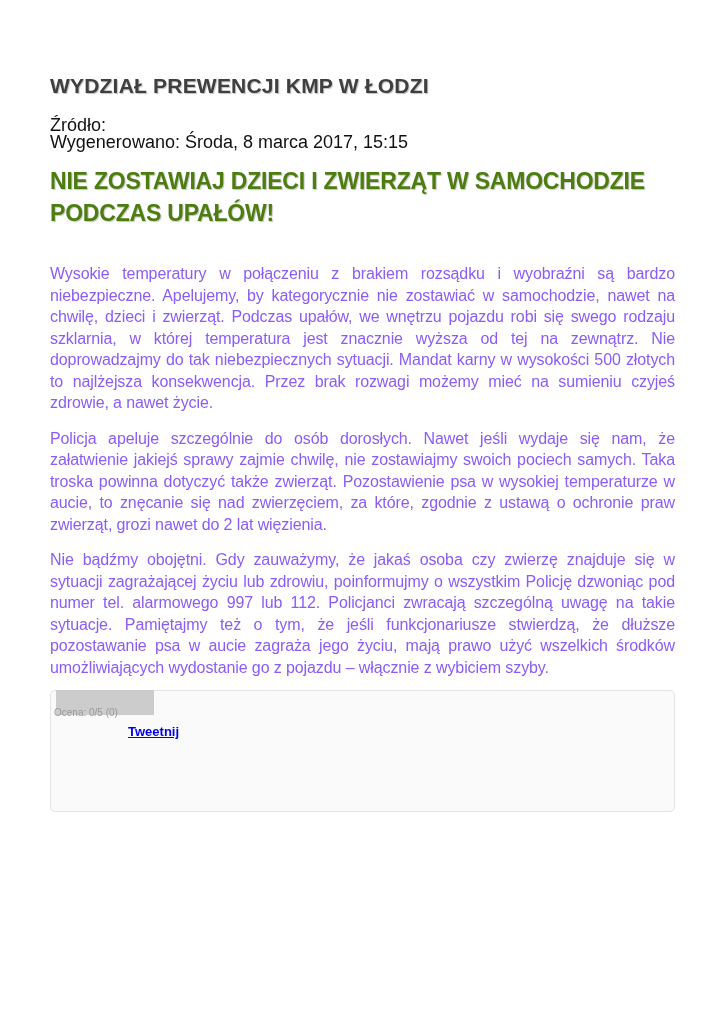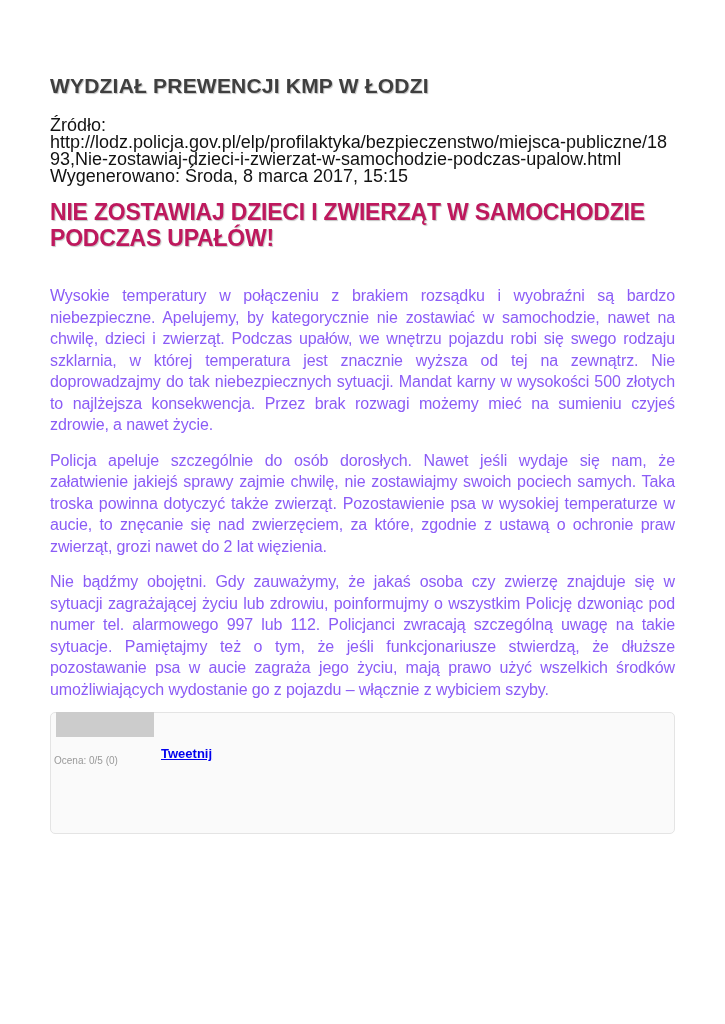--- a/index.html
+++ b/index.html
@@ -29,24 +29,24 @@
     margin-top: 18px;
     font-size: 18px;
     line-height: 17px;
     color: #111111;
   }
   .meta .url { word-break: break-all; }
 
   .article-title {
     margin: 14px 0 0 0;
     font-size: 23px;
-    line-height: 26px;
+    line-height: 32px;
     font-weight: 700;
     letter-spacing: -0.2px;
-    color: #be185d;
+    color: #4d7c0f;
     text-shadow: 1px 1px 1px #c4c4c4;
   }
 
   .body-paragraph {
     margin: 14px 0 0 0;
     font-size: 16px;
     line-height: 21.5px;
     letter-spacing: -0.1px;
     text-align: justify;
     color: #8b5cf6;
@@ -65,46 +65,45 @@
     position: absolute;
     left: 5px;
     top: -1px;
     width: 98px;
     height: 25px;
     background: #cccccc;
   }
   .rating-label {
     position: absolute;
     left: 3px;
-    top: 42px;
+    top: 16px;
     font-size: 10px;
     color: #999999;
   }
   .tweet-link {
     position: absolute;
-    left: 110px;
+    left: 77px;
     top: 33px;
     font-size: 13px;
     font-weight: 700;
     color: #0000ee;
     text-decoration: underline;
     cursor: pointer;
   }
 </style>
 </head>
 <body>
 
 <div class="page">
   <div class="content">
 
     <h2 class="site-title">WYDZIAŁ PREWENCJI KMP W ŁODZI</h2>
 
     <div class="meta">
       <div>Źródło:</div>
-      <div class="url">http://lodz.policja.gov.pl/elp/profilaktyka/bezpieczenstwo/miejsca-publiczne/1893,Nie-zostawiaj-dzieci-i-zwierzat-w-samochodzie-podczas-upalow.html</div>
       <div>Wygenerowano: Środa, 8 marca 2017, 15:15</div>
     </div>
 
     <h1 class="article-title">NIE ZOSTAWIAJ DZIECI I ZWIERZĄT W SAMOCHODZIE PODCZAS UPAŁÓW!</h1>
 
     <p class="body-paragraph first">Wysokie temperatury w połączeniu z brakiem rozsądku i wyobraźni są bardzo niebezpieczne. Apelujemy, by kategorycznie nie zostawiać w samochodzie, nawet na chwilę, dzieci i zwierząt. Podczas upałów, we wnętrzu pojazdu robi się swego rodzaju szklarnia, w której temperatura jest znacznie wyższa od tej na zewnątrz. Nie doprowadzajmy do tak niebezpiecznych sytuacji. Mandat karny w wysokości 500 złotych to najlżejsza konsekwencja. Przez brak rozwagi możemy mieć na sumieniu czyjeś zdrowie, a nawet życie.</p>
 
     <p class="body-paragraph">Policja apeluje szczególnie do osób dorosłych. Nawet jeśli wydaje się nam, że załatwienie jakiejś sprawy zajmie chwilę, nie zostawiajmy swoich pociech samych. Taka troska powinna dotyczyć także zwierząt. Pozostawienie psa w wysokiej temperaturze w aucie, to znęcanie się nad zwierzęciem, za które, zgodnie z ustawą o ochronie praw zwierząt, grozi nawet do 2 lat więzienia.</p>
 
     <p class="body-paragraph">Nie bądźmy obojętni. Gdy zauważymy, że jakaś osoba czy zwierzę znajduje się w sytuacji zagrażającej życiu lub zdrowiu, poinformujmy o wszystkim Policję dzwoniąc pod numer tel. alarmowego 997 lub 112. Policjanci zwracają szczególną uwagę na takie sytuacje. Pamiętajmy też o tym, że jeśli funkcjonariusze stwierdzą, że dłuższe pozostawanie psa w aucie zagraża jego życiu, mają prawo użyć wszelkich środków umożliwiających wydostanie go z pojazdu – włącznie z wybiciem szyby.</p>

